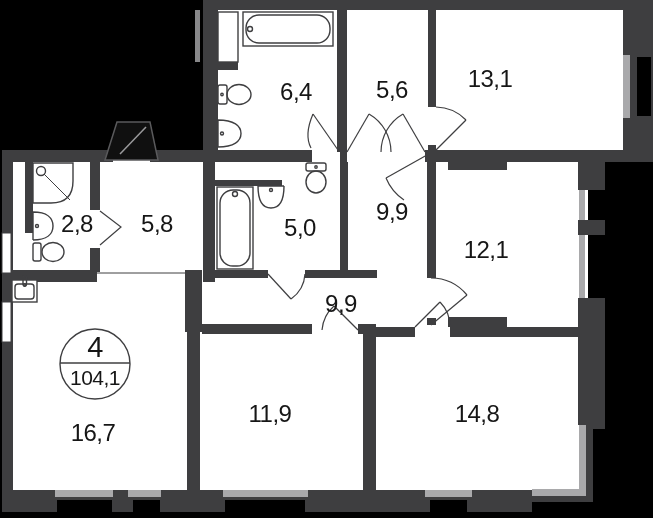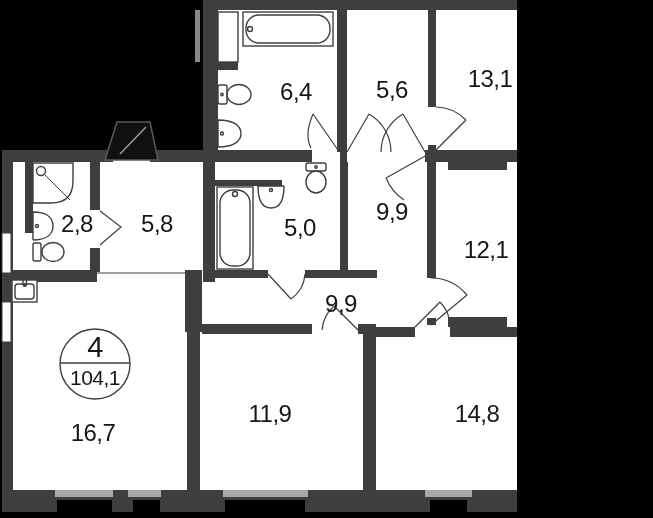--- a/index.html
+++ b/index.html
@@ -1,16 +1,16 @@
 <!DOCTYPE html>
 <html><head>
 <meta charset="utf-8">
 <style>
   html,body{margin:0;padding:0;background:#000;}
-  .stage{position:relative;width:517px;height:518px;background:#000;overflow:hidden;}
+  .stage{position:relative;width:653px;height:518px;background:#000;overflow:hidden;}
   svg{display:block;}
   text{font-family:"Liberation Sans", sans-serif;fill:#161616;letter-spacing:-0.5px;}
   .room-label{font-size:24px;}
   .badge-rooms{font-size:29px;}
   .badge-area{font-size:21px;}
   .wall{fill:#3E3E40;}
   .floor{fill:#FFFFFF;}
   .win{fill:#A9A9AB;}
   .winDark{fill:#88888A;}
   .glass{fill:#000000;stroke:#55555

